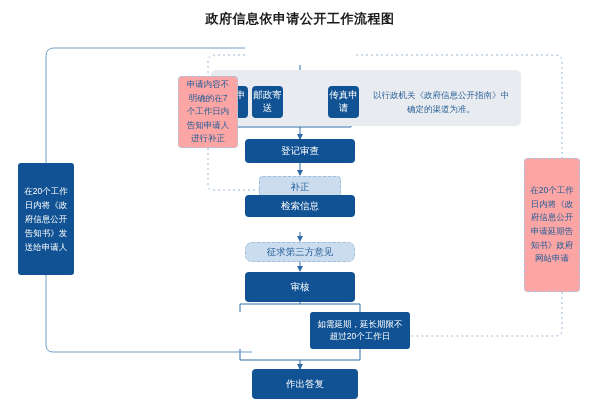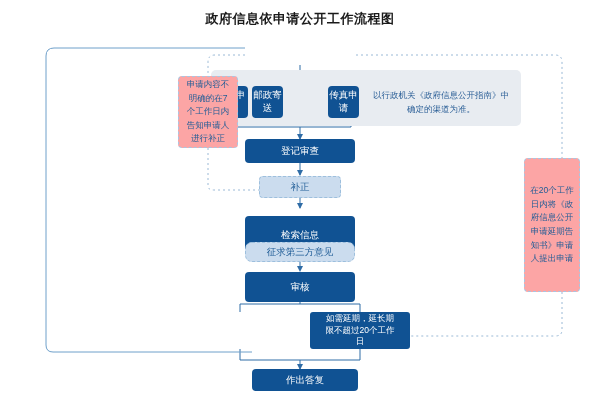--- a/index.html
+++ b/index.html
@@ -130,27 +130,30 @@
   <div class="node solid" style="left:328px;top:86px;width:31px;height:32px;">传真申请</div>
 
   <div class="node sidenote-text" style="left:366px;top:86px;width:150px;height:32px;justify-content:flex-start;">以行政机关《政府信息公开指南》中确定的渠道为准。</div>
 
   <div class="node lightnote" style="left:178px;top:76px;width:60px;height:72px;padding:4px 6px;">申请内容不明确的在7个工作日内告知申请人进行补正</div>
 
   <div class="node solid" style="left:245px;top:139px;width:110px;height:24px;">登记审查</div>
 
   <div class="node light" style="left:259px;top:176px;width:82px;height:22px;">补正</div>
 
-  <div class="node solid" style="left:245px;top:216px;width:110px;height:38px;">检索信息</div>
+  <div class="node solid" style="left:245px;top:195px;width:110px;height:22px;">检索信息</div>
 
   <div class="node light" style="left:245px;top:242px;width:110px;height:20px;border-radius:7px;">征求第三方意见</div>
 
   <div class="node solid" style="left:245px;top:272px;width:110px;height:30px;">审核</div>
 
 
-  <div class="node chip" style="left:310px;top:312px;width:100px;height:37px;padding:0 12px;">如需延期，延长期限不超过20个工作日</div>
+  <div class="node chip" style="left:310px;top:312px;width:100px;height:37px;padding:0 4px;">如需延期，延长期限不超过20个工作日</div>
 
-  <div class="node solid" style="left:252px;top:369px;width:106px;height:22px;">作出答复</div>
+  <div class="node solid" style="left:252px;top:369px;width:106px;height:30px;">作出答复</div>
 
+  <div class="node" style="left:18px;top:163px;width:56px;height:112px;
+              background:#105293;color:#ffffff;font-size:8.5px;
+              line-height:1.65;padding:0 6px;border-radius:3px;">在20个工作日内将《政府信息公开告知书》发送给申请人</div>
 
-  <div class="node lightnote" style="left:524px;top:158px;width:56px;height:134px;padding:0 5px;">在20个工作日内将《政府信息公开申请延期告知书》申请人提出申请</div>
+  <div class="node lightnote" style="left:524px;top:158px;width:56px;height:134px;padding:0 5px;">在20个工作日内将《政府信息公开申请延期告知书》政府网站申请</div>
 
 </div>
 
 </body></html>

